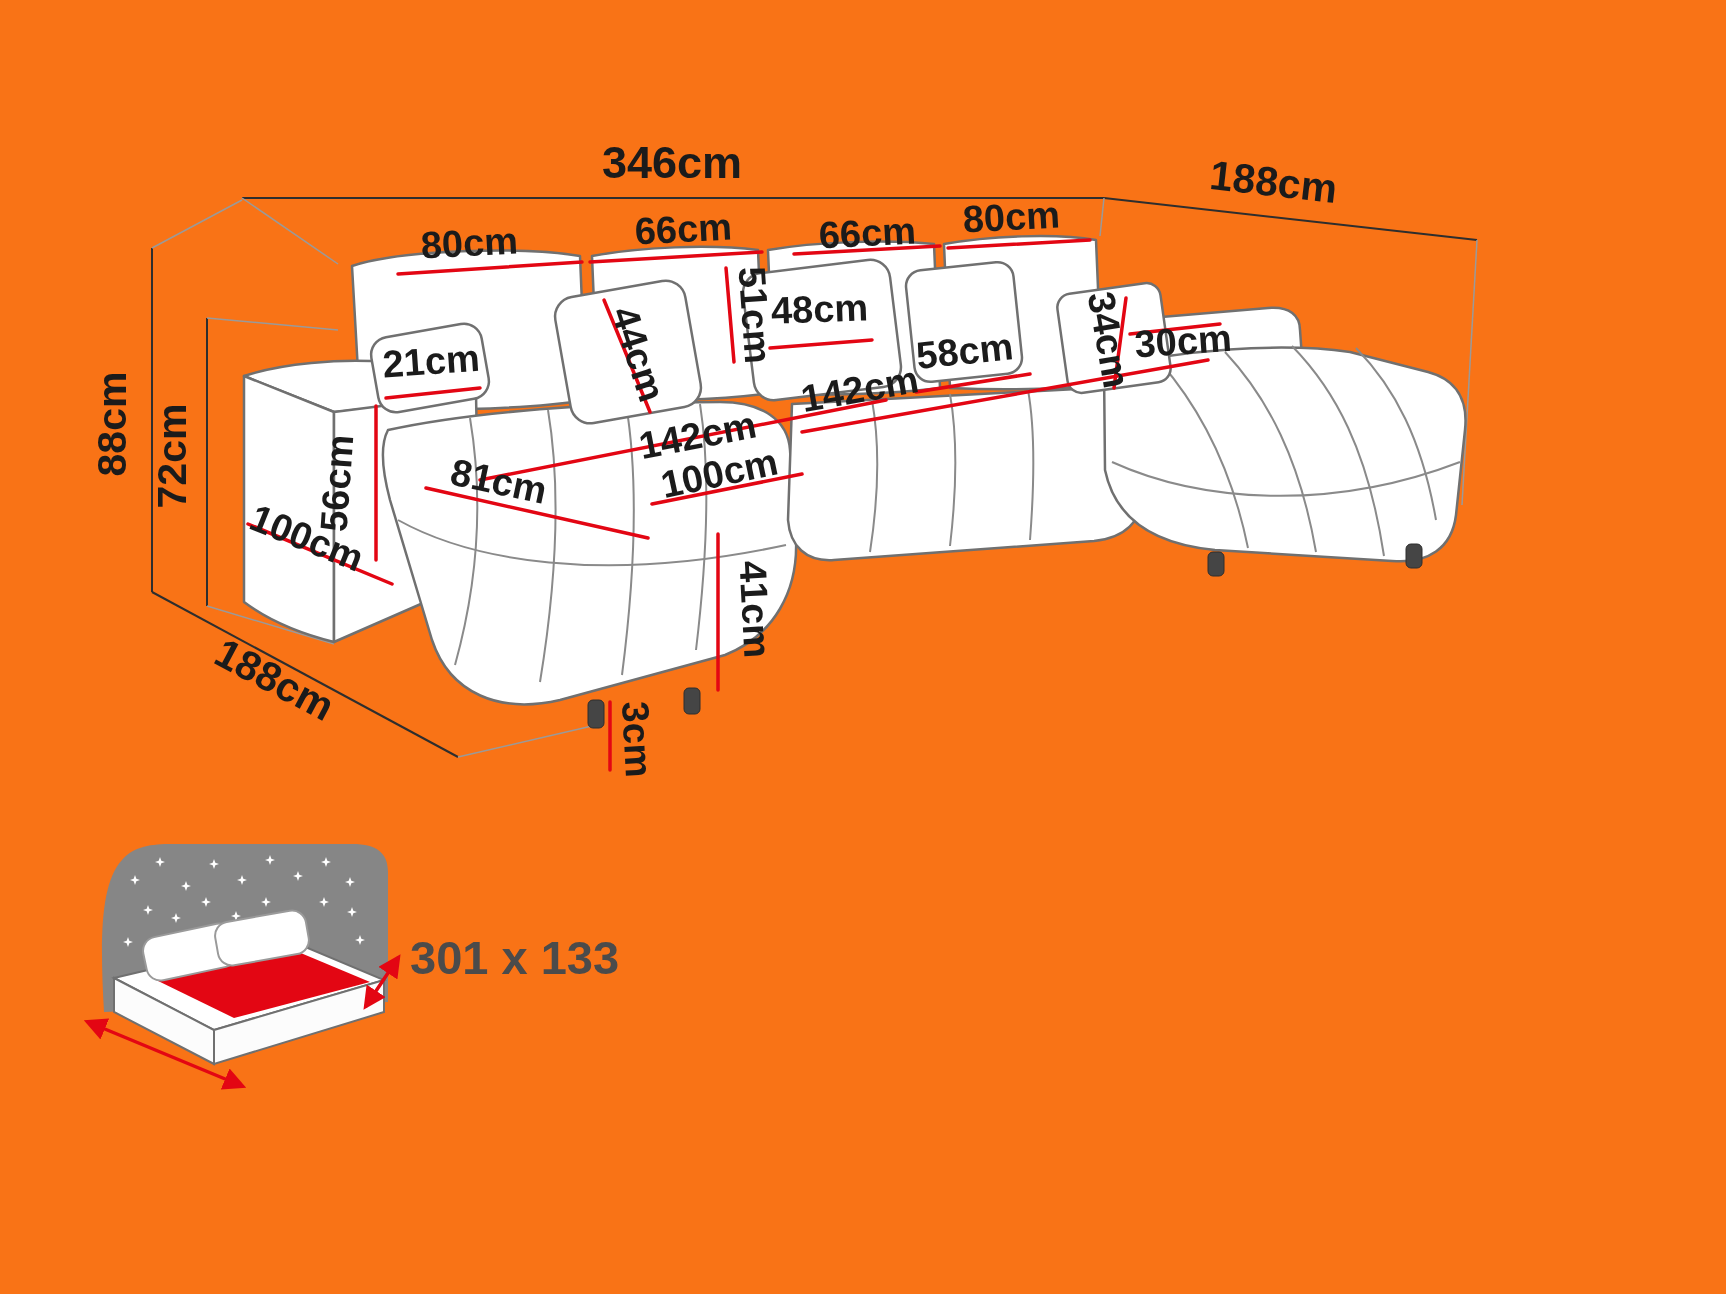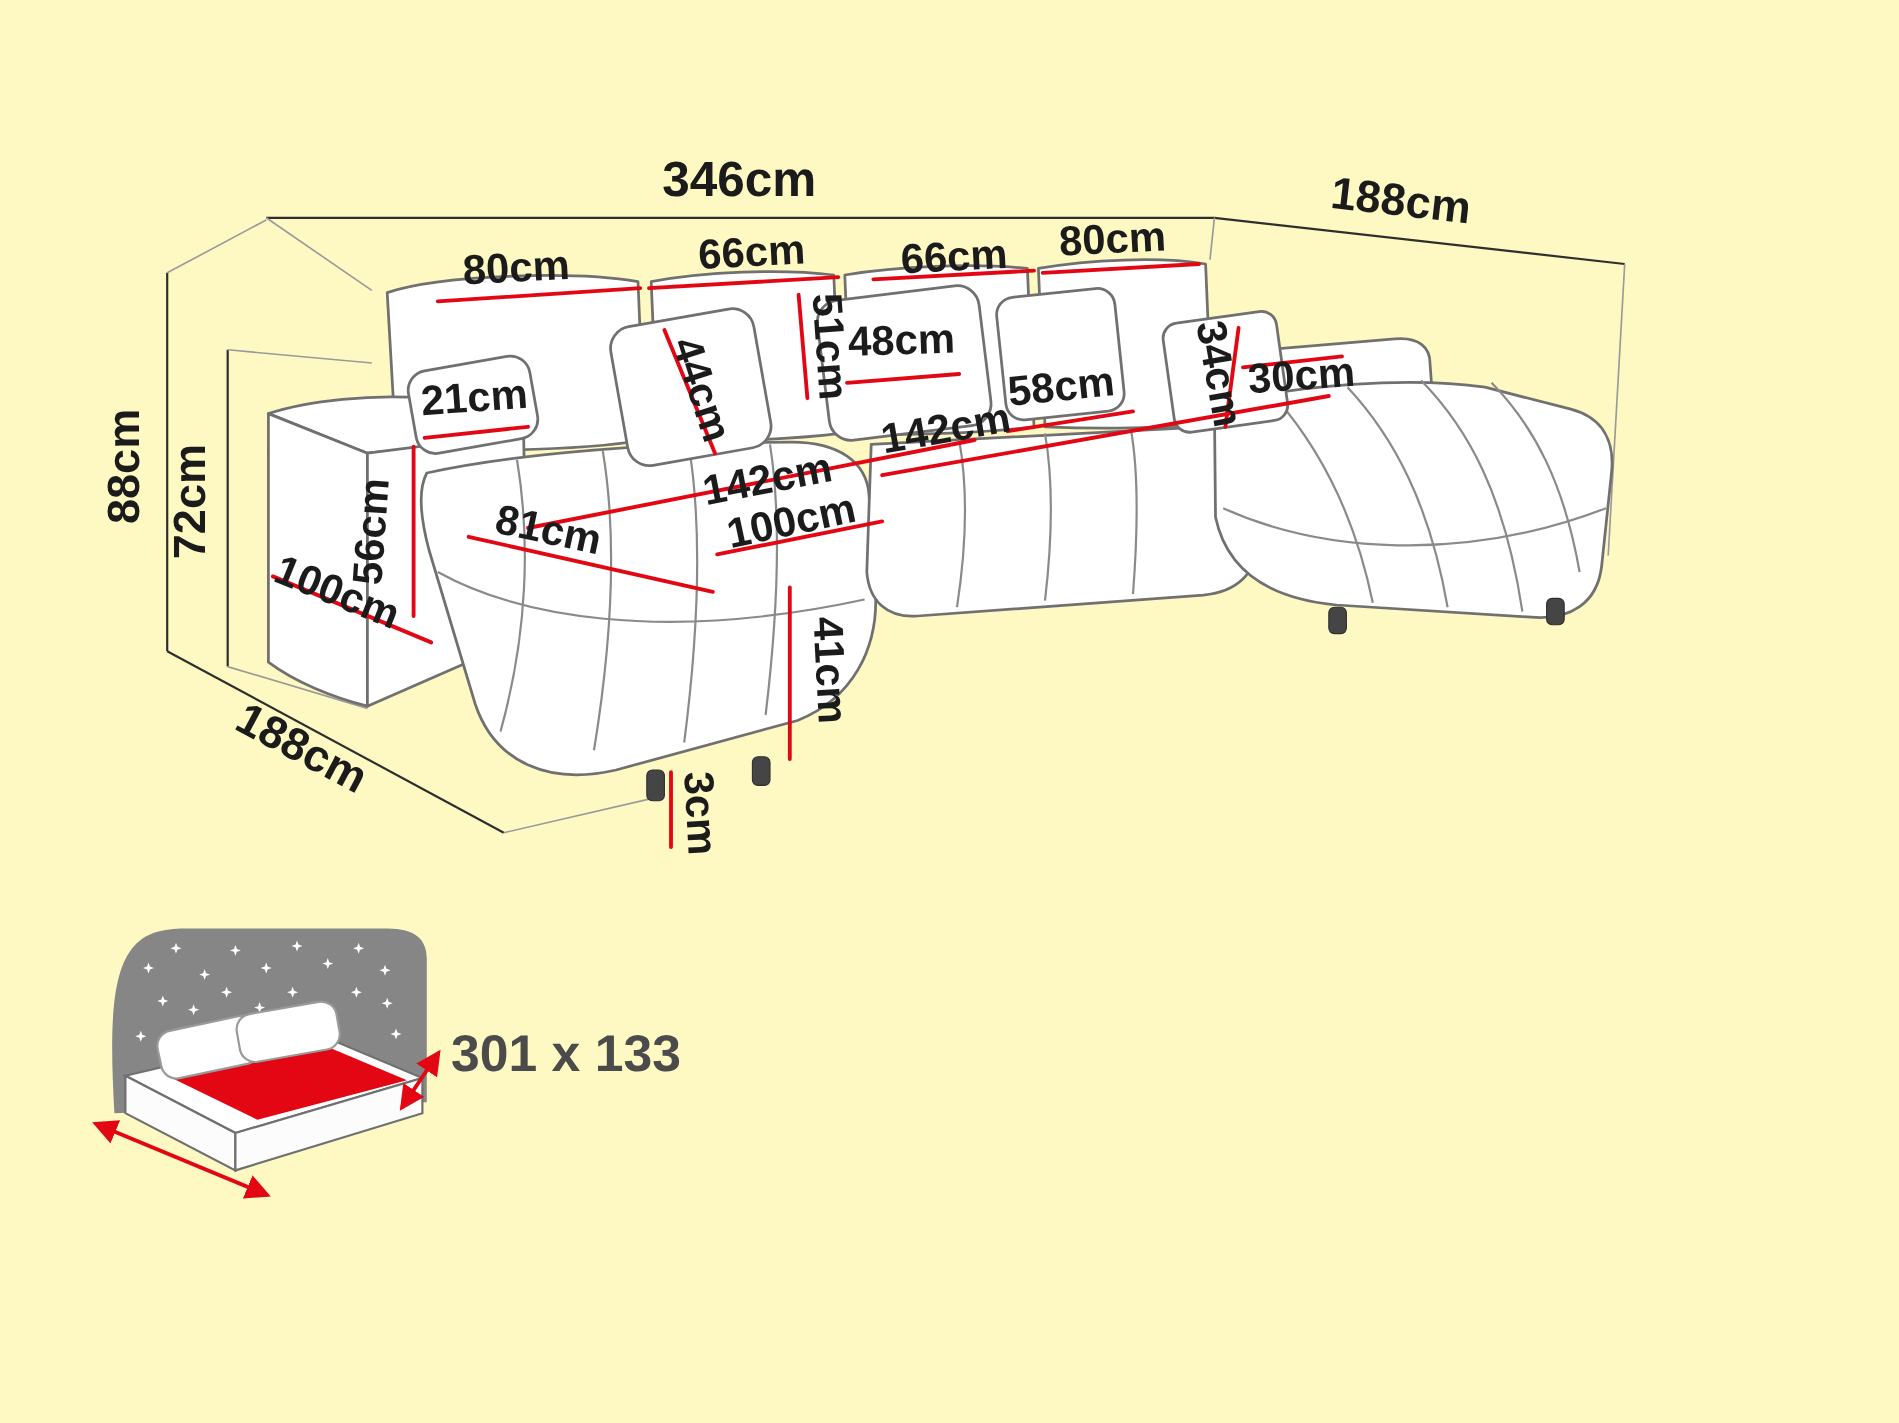--- a/index.html
+++ b/index.html
@@ -1,16 +1,16 @@
 <!DOCTYPE html>
 <html><head>
 <meta charset="utf-8">
 <style>
   html,body{margin:0;padding:0;background:#ffffff;}
-  .stage{position:relative;width:1726px;height:1294px;background:#fef9c3;overflow:hidden;}
+  .stage{position:relative;width:1726px;height:1294px;background:#f97316;overflow:hidden;}
   .stage svg{position:absolute;inset:0;display:block;}
   .dim-label{font-family:"Liberation Sans",sans-serif;font-weight:bold;font-size:38px;fill:#1b1b1b;}
   .dim-label--lg{font-size:45px;}
   .dim-label--md{font-size:41px;}
   .sleep-label{font-family:"Liberation Sans",sans-serif;font-weight:bold;font-size:47px;fill:#4b4b4b;}
   .outline{fill:#ffffff;stroke:#707070;stroke-width:2.5;stroke-linejoin:round;}
   .tuft{fill:none;stroke:#8a8a8a;stroke-width:2;}
   .frame{fill:none;stroke:#2e2e2e;stroke-width:2;}
   .connector{fill:none;stroke:#9a9a9a;stroke-width:1.5;}
   .redline{fill:none;stroke:#e30613;stroke-width:3.5;stroke-linecap:round;}

